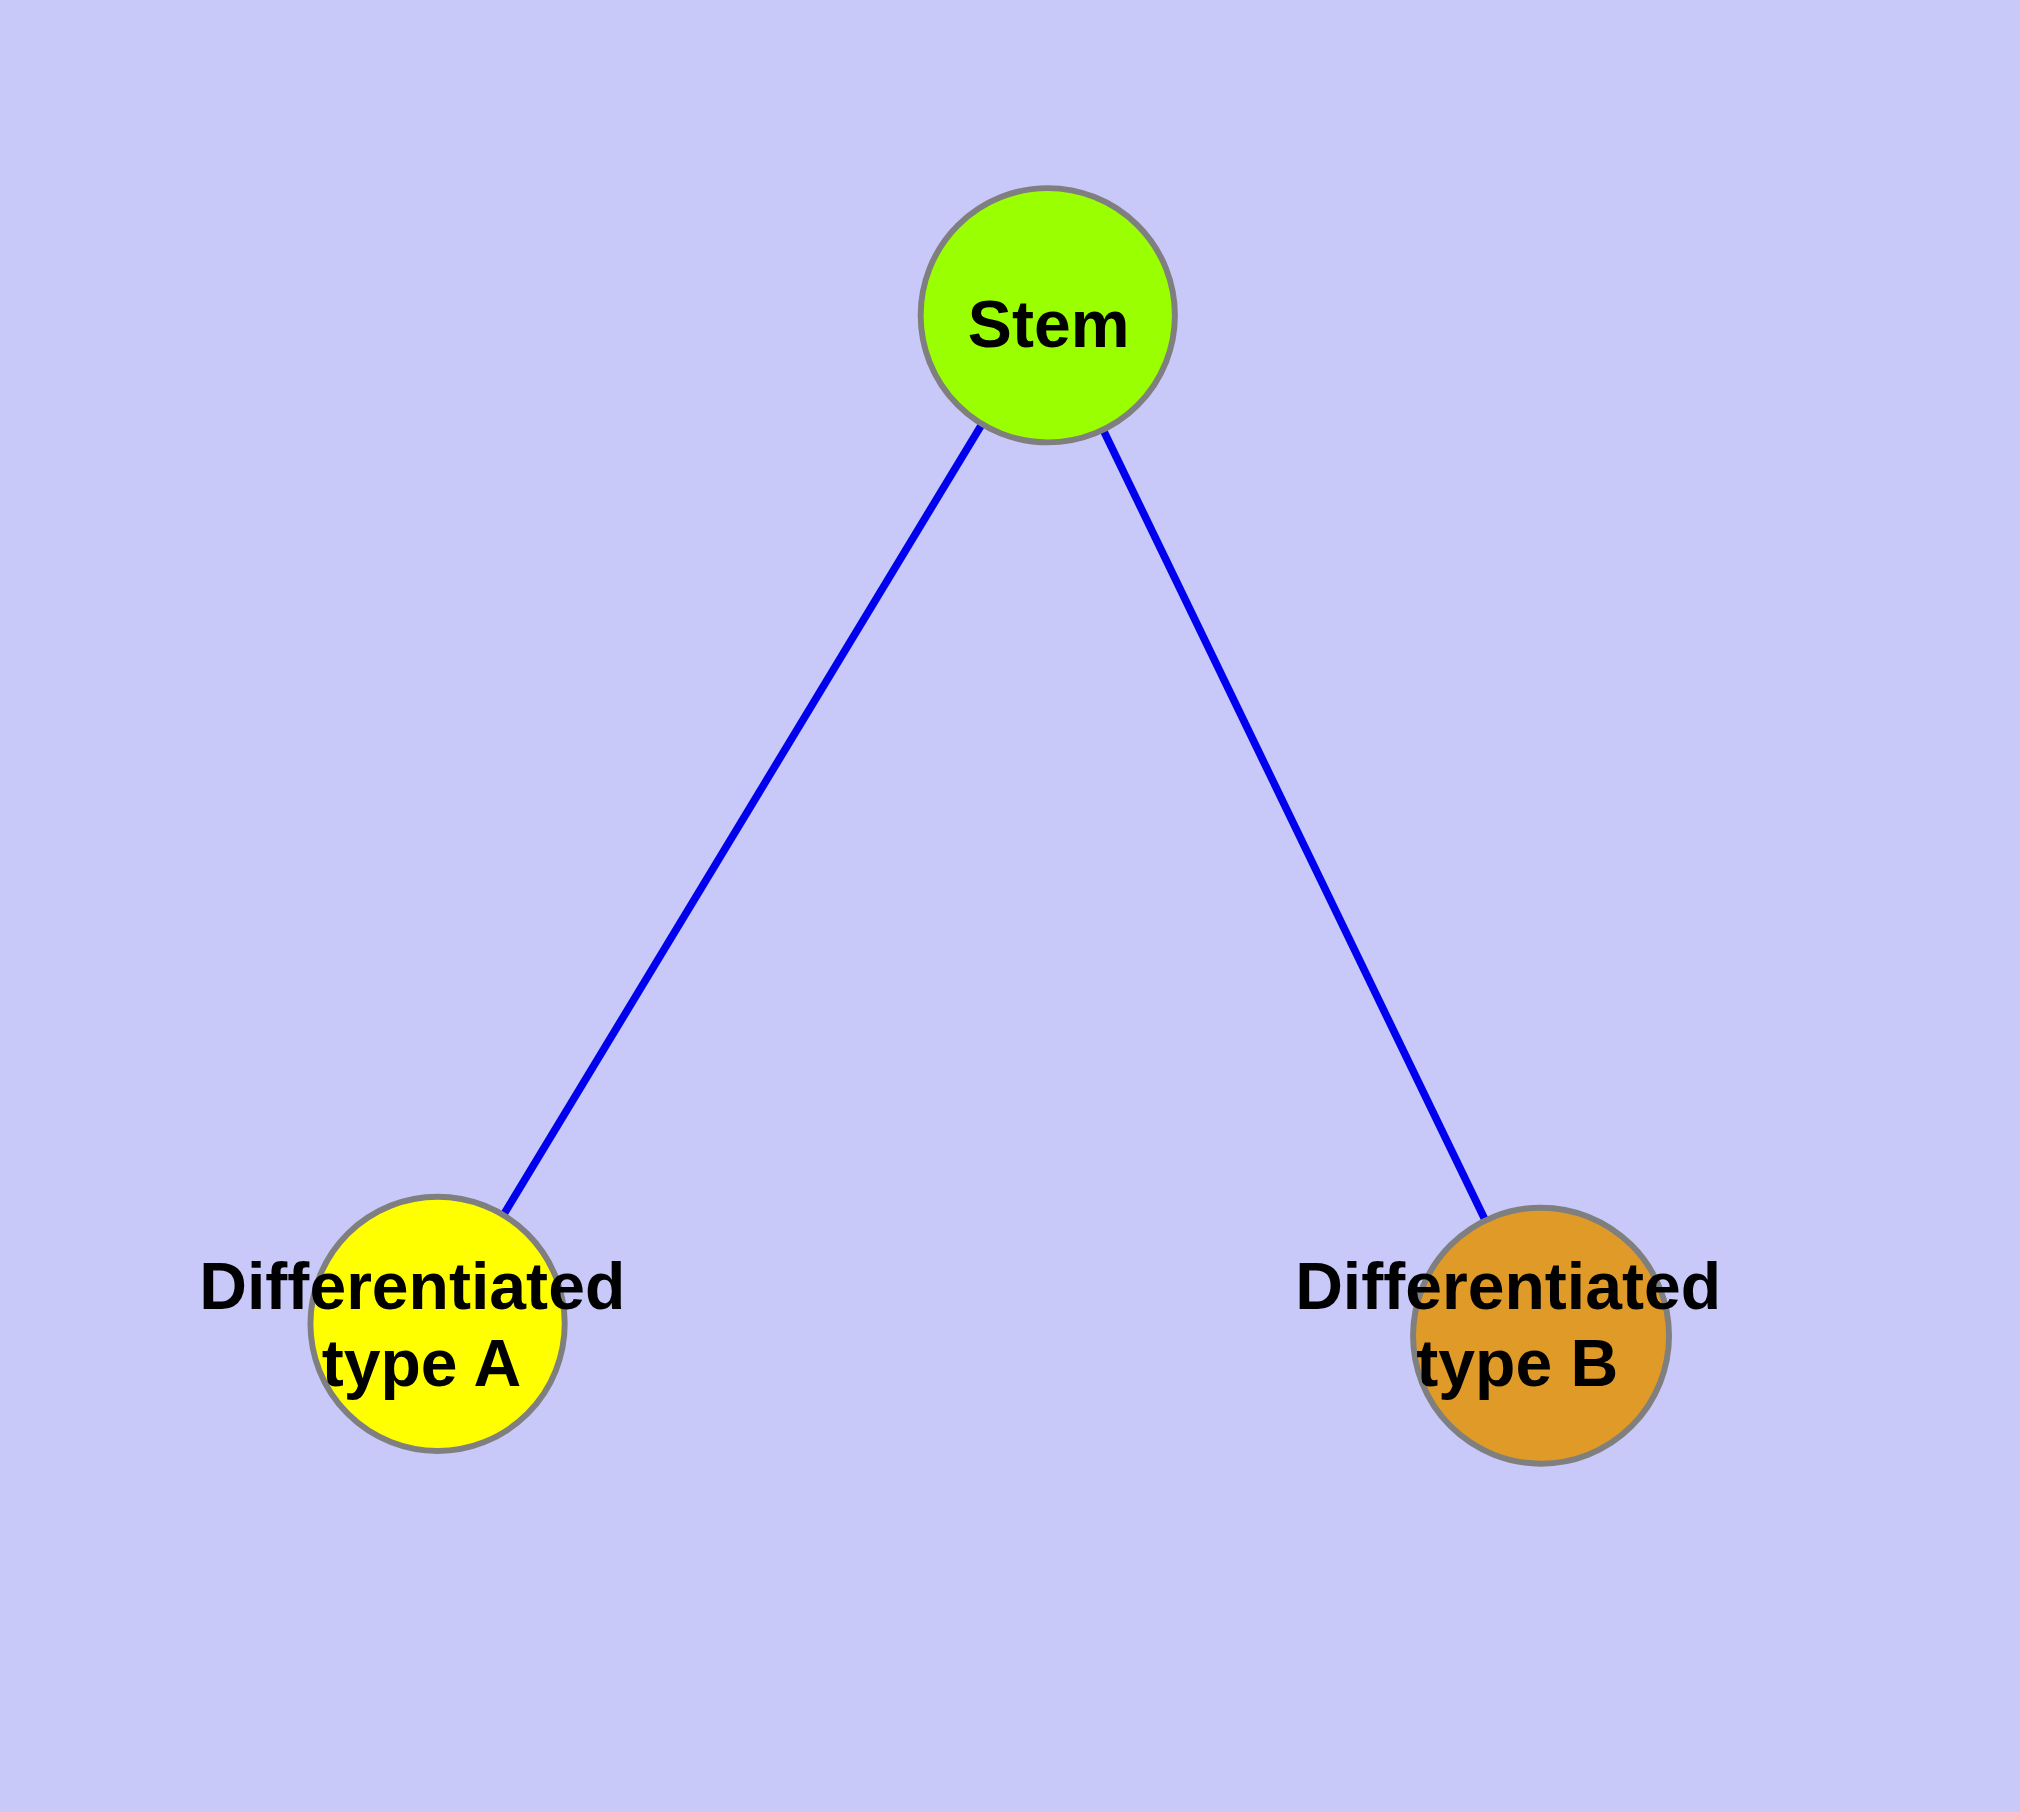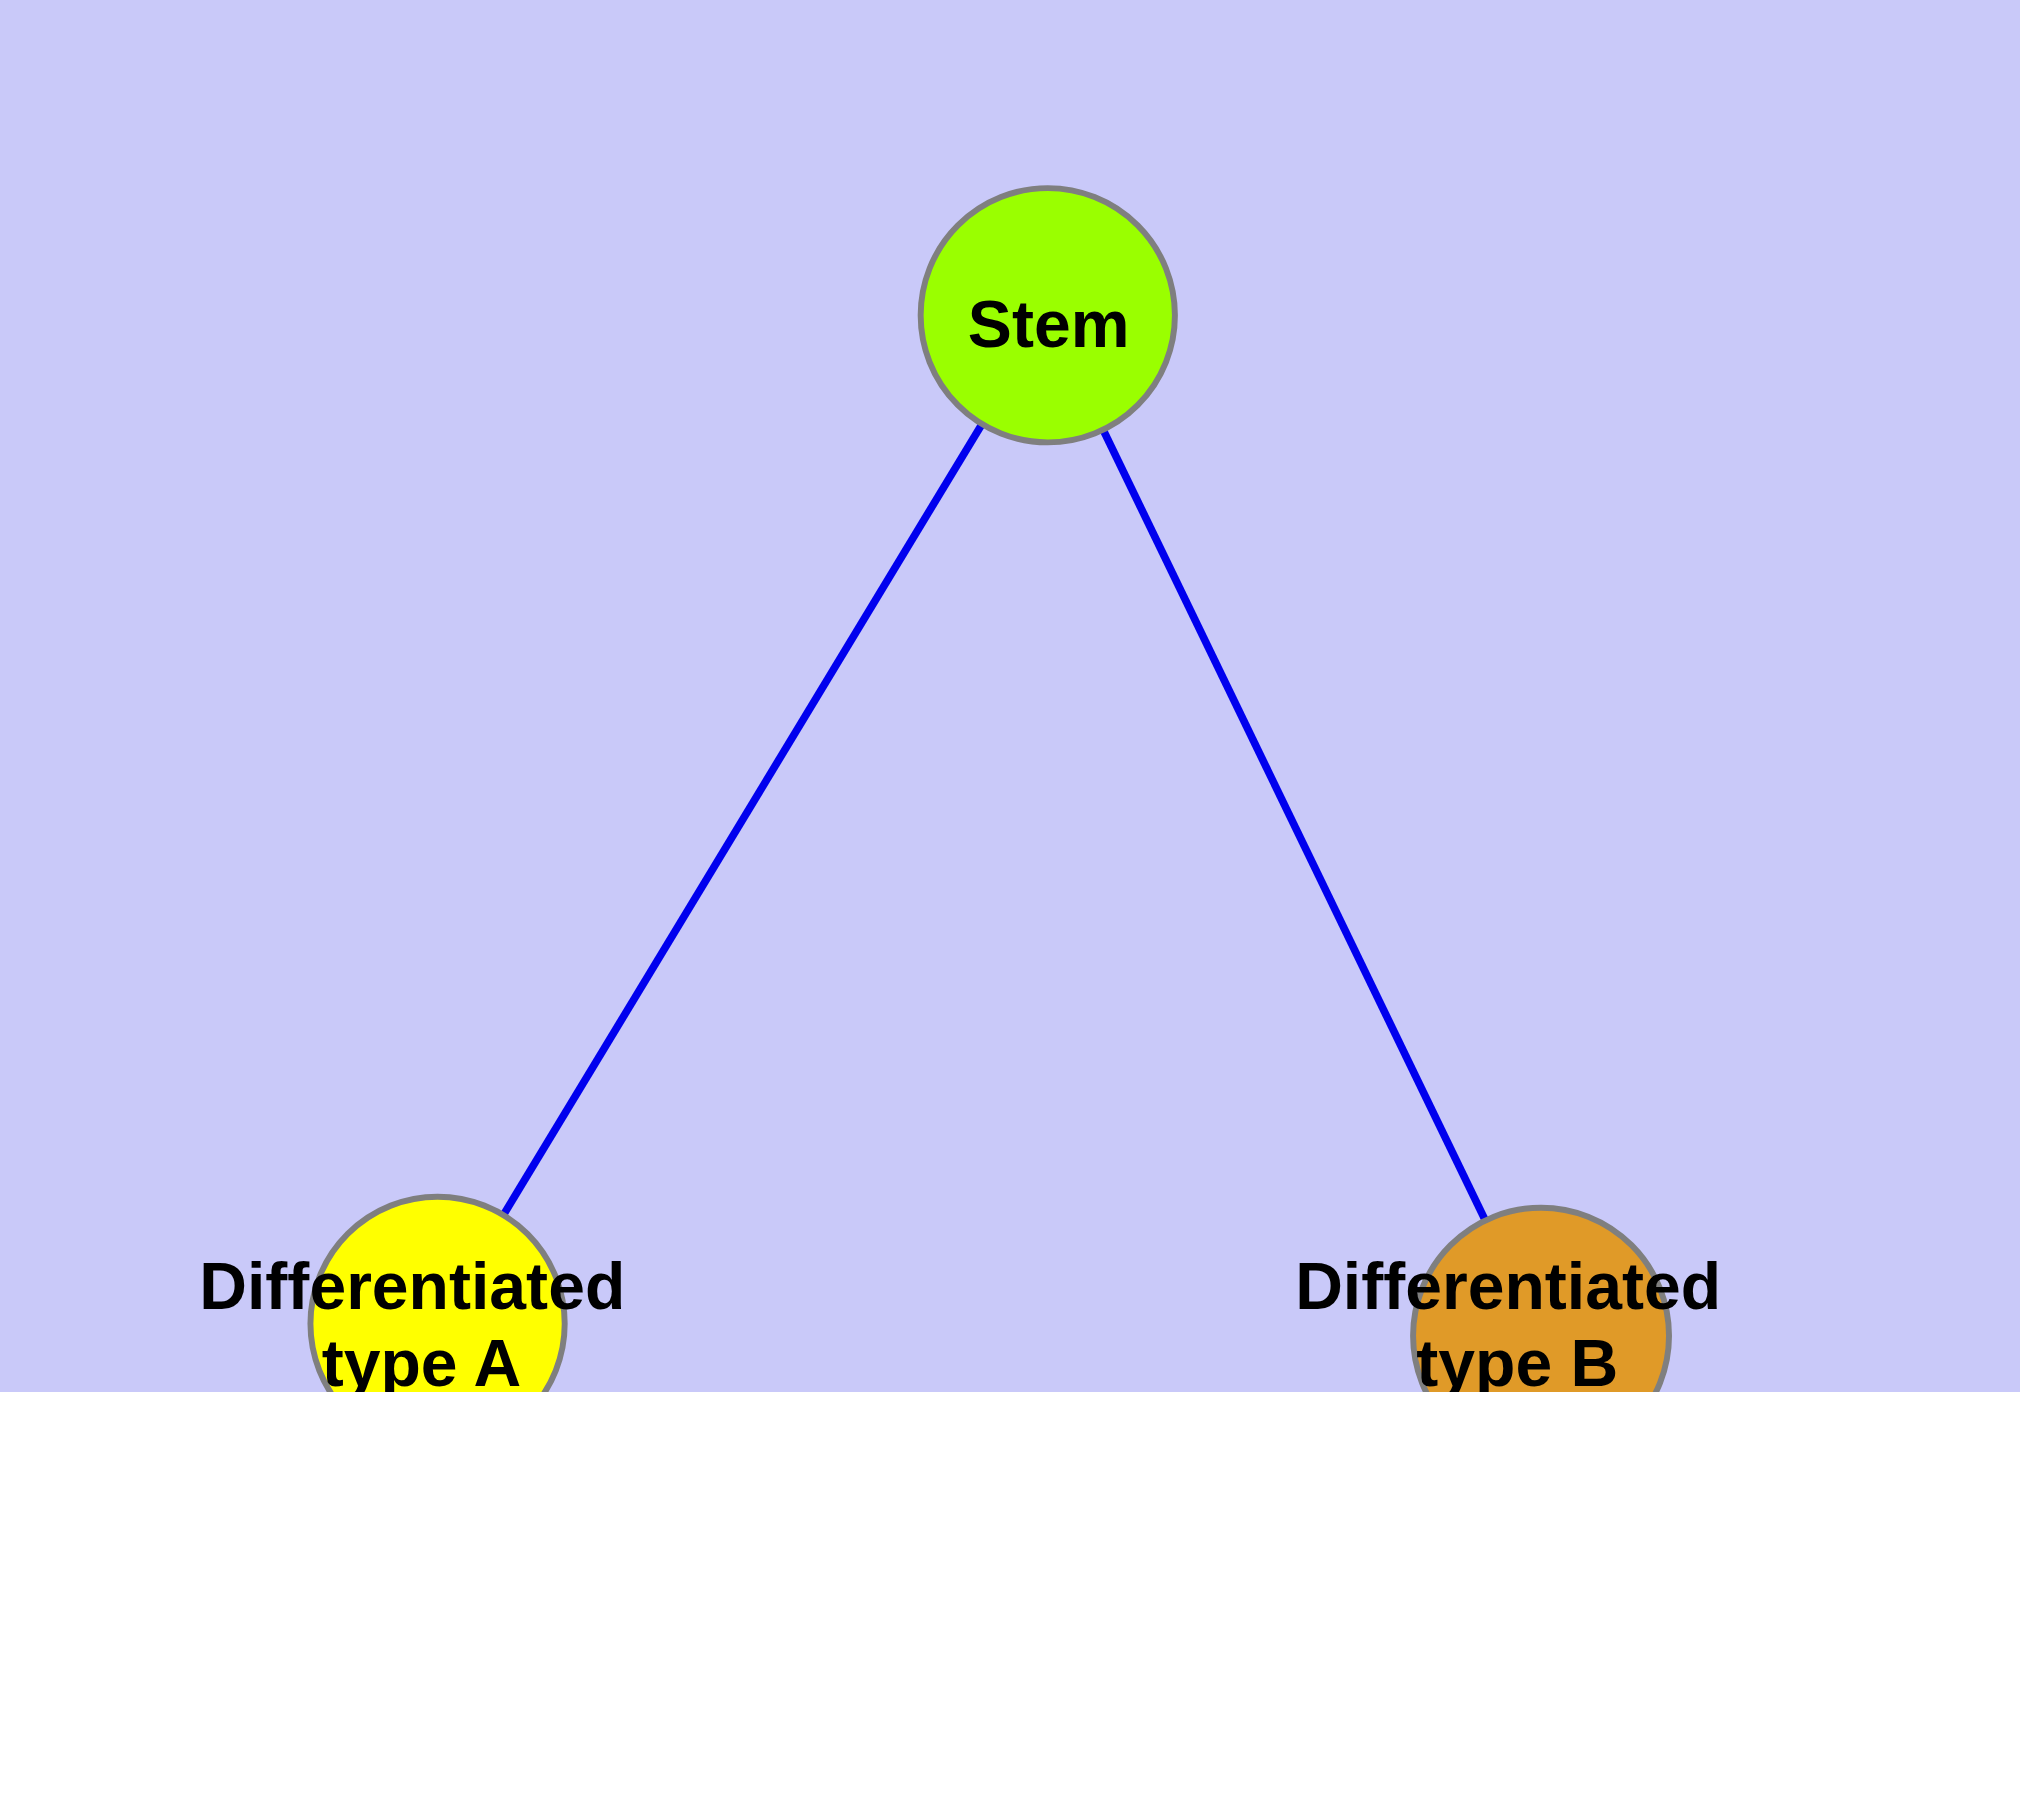--- a/index.html
+++ b/index.html
@@ -32,21 +32,21 @@
     font-weight: bold;
     fill: #000000;
     text-anchor: middle;
     font-family: "Liberation Sans", "DejaVu Sans", sans-serif;
     paint-order: normal;
   }
 </style>
 </head>
 <body>
 
-<div id="canvas" style="width: 2021px; height: 1392px;">
+<div id="canvas" style="width: 2021px; height: 1812px;">
 
   <div id="bg-rect" style="background: rgb(201, 201, 249); width: 2021px; height: 1812px;"></div>
 
   <svg id="graph-svg" viewBox="0 0 2384 2138" xmlns="http://www.w3.org/2000/svg">
 
     <g>
       <line class="edge" id="edge-0" x1="1236" y1="372" x2="516" y2="1562" stroke="#0000ee" stroke-width="9" stroke-linecap="butt"></line>
       <line class="edge" id="edge-1" x1="1236" y1="372" x2="1818" y2="1576" stroke="#0000ee" stroke-width="9" stroke-linecap="butt"></line>
     </g>
 

